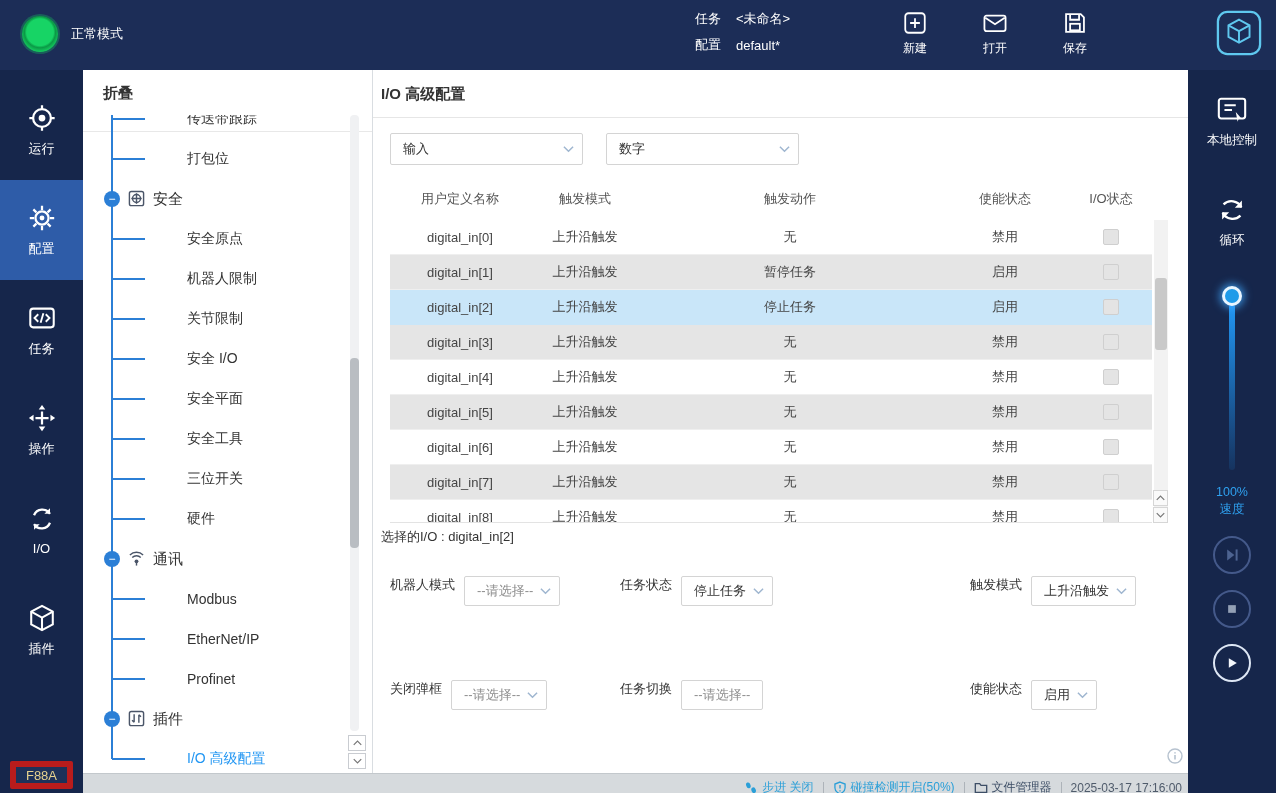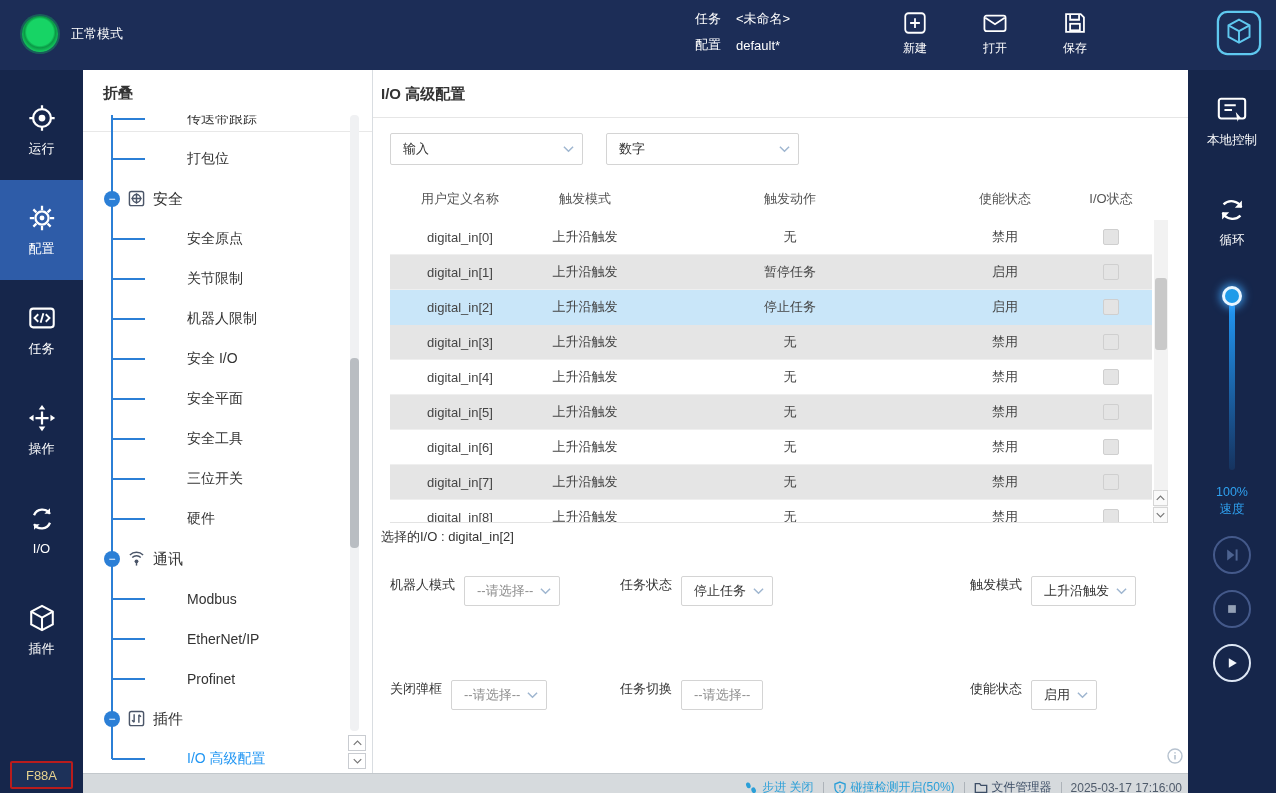--- a/index.html
+++ b/index.html
@@ -19,21 +19,21 @@
 .tb-ico{height:27px;display:flex;align-items:center;color:#fff;}
 .tb-lab{font-size:12px;color:#fff;}
 .logo{position:absolute;right:14px;top:10px;width:46px;height:46px;}
 
 
 .left-sidebar{position:absolute;left:0;top:70px;width:83px;height:723px;background:#16264b;padding-top:10px;}
 .sb-item{width:83px;height:100px;display:flex;flex-direction:column;align-items:center;justify-content:center;gap:7px;color:#fff;cursor:pointer;}
 .sb-item.active{background:#2e5ca8;}
 .sb-icon{width:30px;height:30px;display:flex;align-items:center;justify-content:center;color:#fff;}
 .sb-label{font-size:13px;}
-.fkey{position:absolute;left:10px;bottom:4px;width:63px;height:28px;border:2px solid #b91c1c;background:#1d3159;color:#e6d28e;font-size:13px;display:flex;align-items:center;justify-content:center;cursor:pointer;border-radius:2px;}
+.fkey{position:absolute;left:10px;bottom:4px;width:63px;height:28px;border:6px solid #b91c1c;background:#1d3159;color:#e6d28e;font-size:13px;display:flex;align-items:center;justify-content:center;cursor:pointer;border-radius:2px;}
 
 
 .tree-panel{position:absolute;left:83px;top:70px;width:290px;height:703px;background:#fff;border-right:1px solid #d9dde1;}
 .tree-header{height:62px;line-height:45px;padding-left:20px;font-size:15px;font-weight:700;color:#333;border-bottom:1px solid #e8e8e8;cursor:pointer;}
 .tree-body{position:absolute;left:0;top:45px;width:276px;bottom:0;overflow:hidden;}
 .tree-inner{margin-top:-16px;}
 .tree-item{position:relative;height:40px;display:flex;align-items:center;font-size:14px;color:#333;cursor:pointer;white-space:nowrap;}
 .rail{position:absolute;left:28px;top:0;bottom:0;width:2px;background:#2b7fd6;}
 .rail.half{bottom:50%;}
 .node-dot{position:absolute;left:21px;top:12px;width:16px;height:16px;border-radius:50%;background:#2b7fd6;color:#fff;z-index:2;display:flex;align-items:center;justify-content:center;}
@@ -270,26 +270,26 @@
          <span class="tp-label">安全</span>
        </div>
           <div class="tree-item child">
          <span class="rail"></span>
          <span class="stub"></span>
          <span class="tc-label">安全原点</span>
        </div>
           <div class="tree-item child">
          <span class="rail"></span>
          <span class="stub"></span>
+         <span class="tc-label">机器人限制</span>
+       </div>
+          <div class="tree-item child">
+         <span class="rail"></span>
+         <span class="stub"></span>
          <span class="tc-label">关节限制</span>
-       </div>
-          <div class="tree-item child">
-         <span class="rail"></span>
-         <span class="stub"></span>
-         <span class="tc-label">机器人限制</span>
        </div>
           <div class="tree-item child">
          <span class="rail"></span>
          <span class="stub"></span>
          <span class="tc-label">安全 I/O</span>
        </div>
           <div class="tree-item child">
          <span class="rail"></span>
          <span class="stub"></span>
          <span class="tc-label">安全平面</span>

